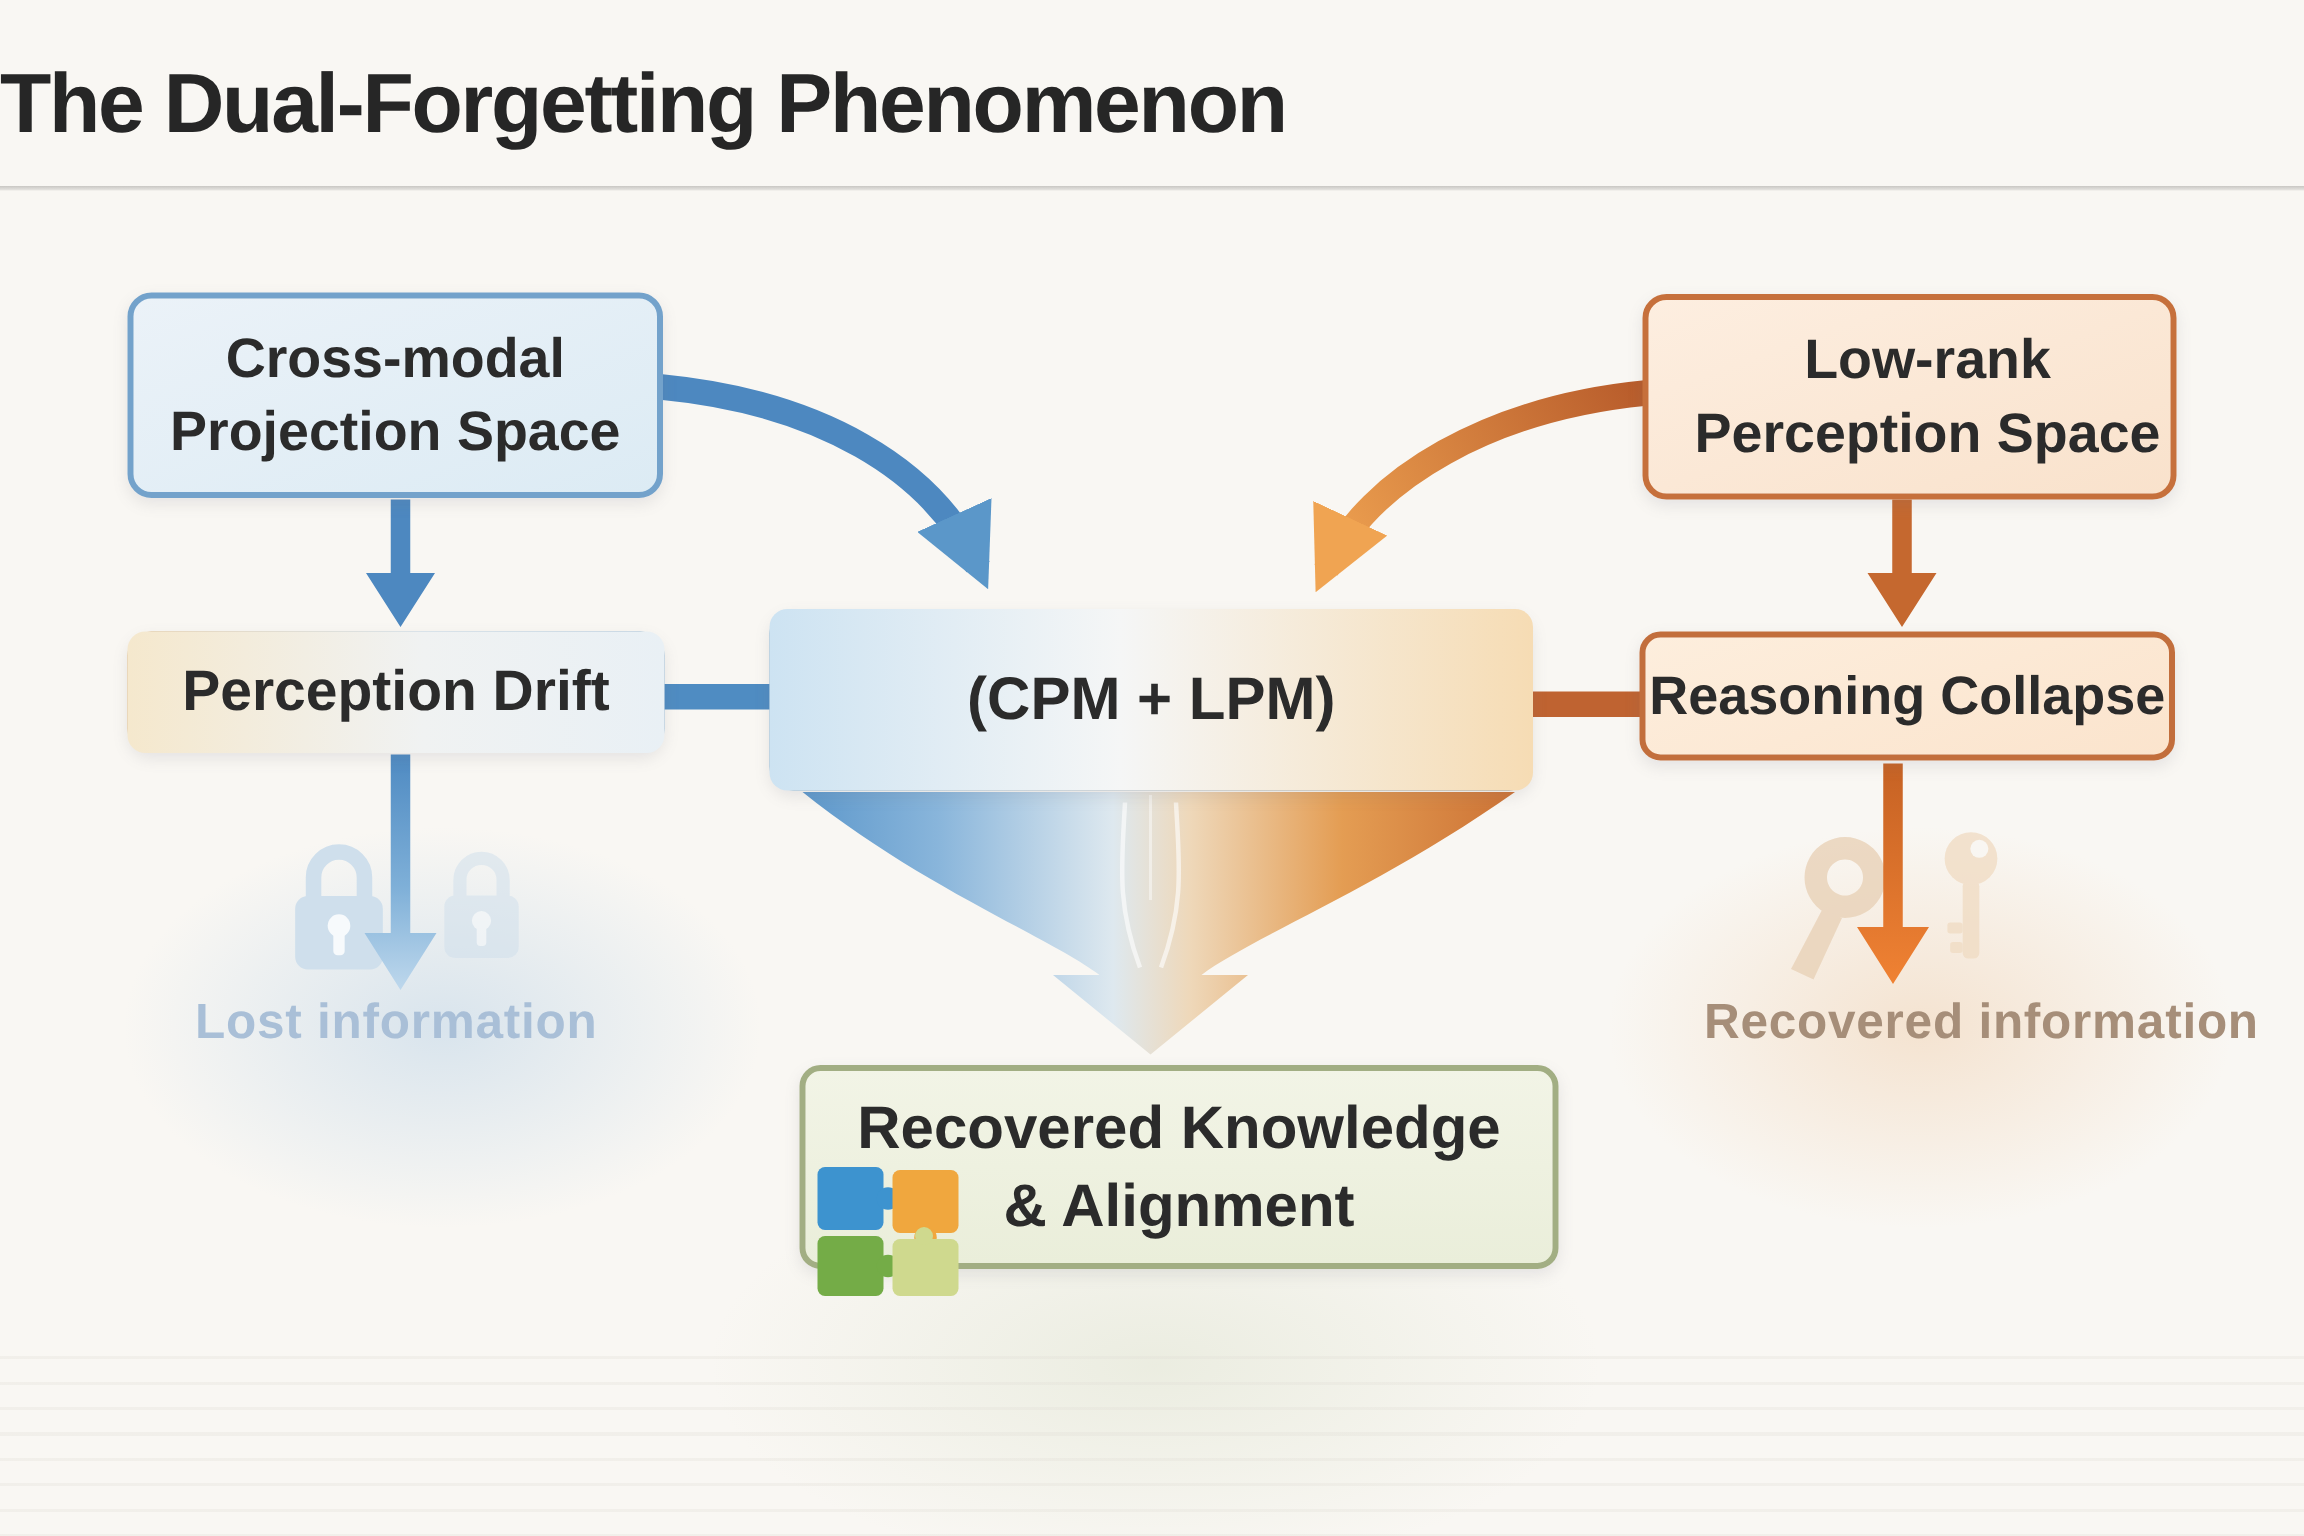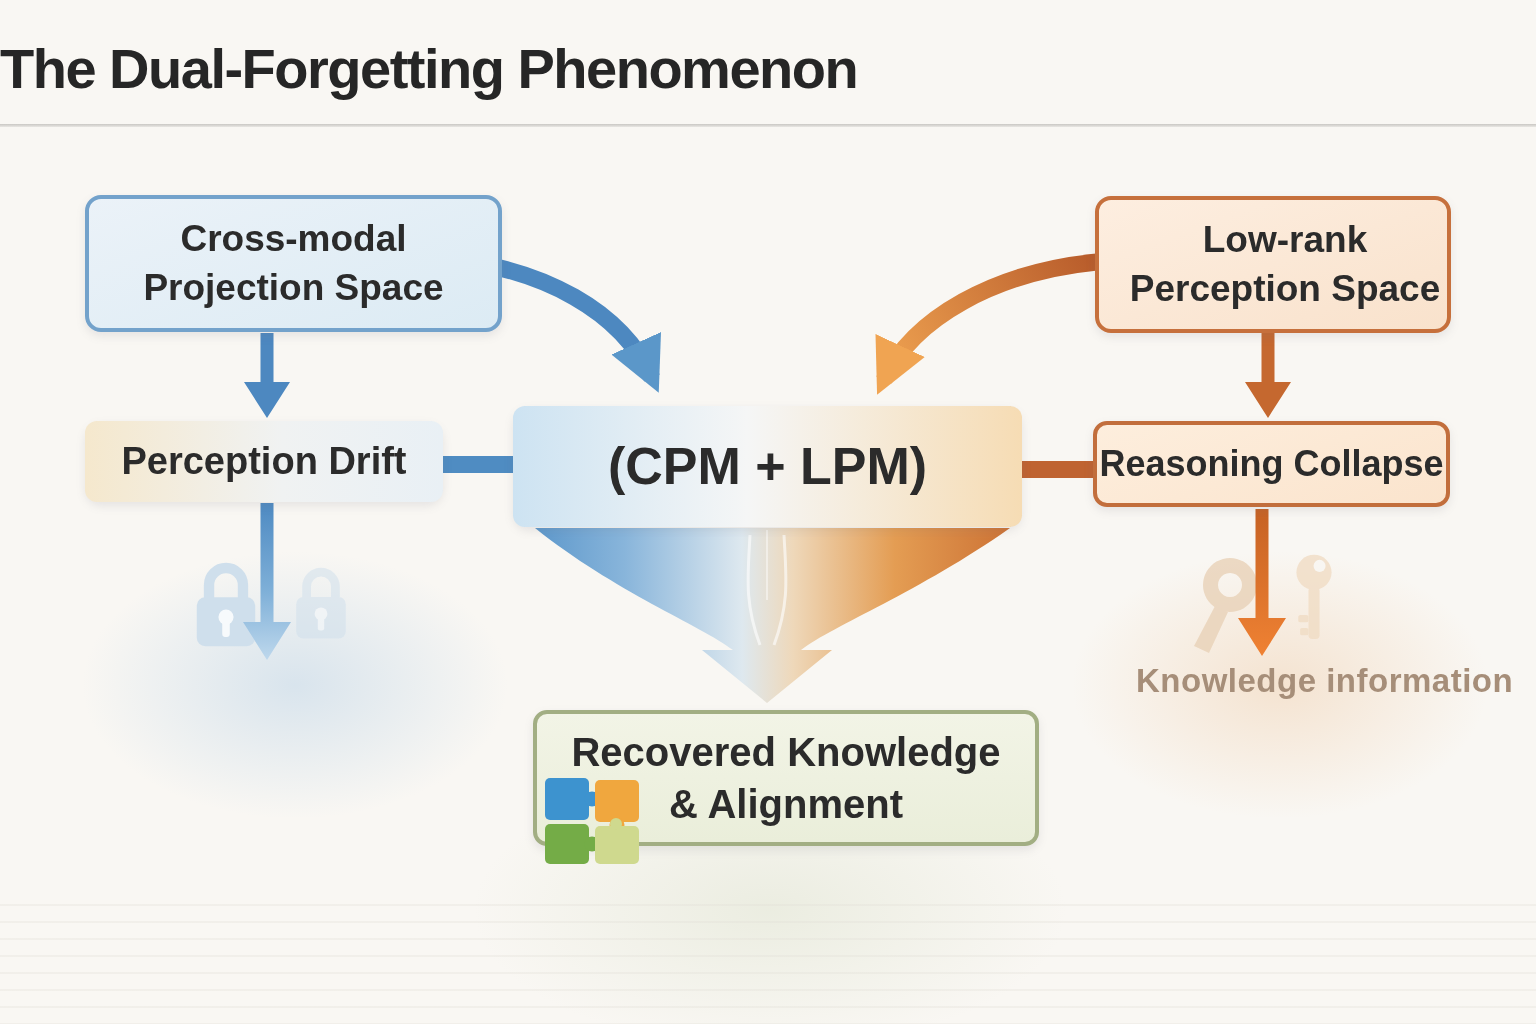--- a/index.html
+++ b/index.html
@@ -21,21 +21,21 @@
   .blob--green{left:470px;top:770px;width:600px;height:280px;
     background:radial-gradient(ellipse at center,rgba(203,213,182,.30),rgba(203,213,182,0) 70%);}
   .bottom-texture{position:absolute;left:0;bottom:0;width:100%;height:120px;z-index:0;
     background:repeating-linear-gradient(180deg,rgba(224,221,213,.30) 0 2px,rgba(0,0,0,0) 2px 17px);}
 
   
   .node{position:absolute;display:flex;flex-direction:column;align-items:center;
         justify-content:center;text-align:center;font-weight:700;color:#2b2b2b;
         box-sizing:border-box;z-index:3;border-radius:16px;
         box-shadow:0 4px 10px rgba(110,115,125,.14);}
-  .node--cross{left:85px;top:195px;width:417px;height:137px;border:4px solid #73a2cb;
+  .node--cross{left:85px;top:195px;width:357px;height:137px;border:4px solid #73a2cb;
         background:linear-gradient(160deg,#ebf2f8,#dcebf4);font-size:37px;line-height:1.3;}
   .node--lowrank{left:1095px;top:196px;width:356px;height:137px;border:4px solid #c6703c;
         background:linear-gradient(160deg,#fdeee0,#f9e2cc);font-size:37px;line-height:1.3;padding-left:24px;}
   .node--reason{left:1093px;top:421px;width:357px;height:86px;border:4px solid #c26e3c;
         border-radius:14px;background:linear-gradient(160deg,#fdeedd,#fbe4cd);font-size:36px;}
   .node--recovered{left:513px;top:710px;width:506px;height:136px;border:4px solid #a2ae83;
         border-radius:14px;background:linear-gradient(180deg,#f2f4e6,#eaeeda);
         font-size:40px;line-height:1.3;margin-left:20px;}
 
   
@@ -43,21 +43,21 @@
           box-shadow:0 4px 10px rgba(110,115,125,.14);}
   .gframe .inner{width:100%;height:100%;border-radius:12px;display:flex;flex-direction:column;
           align-items:center;justify-content:center;text-align:center;font-weight:700;color:#2b2b2b;}
   .gframe--pd{left:85px;top:421px;width:358px;height:81px;
           background:linear-gradient(90deg,#c89a5e,#8fb3cf 55%,#5d8cb5);}
   .gframe--pd .inner{background:linear-gradient(90deg,#f5e8cd,#f0f2f2 55%,#e9f0f5);font-size:38px;}
   .gframe--mm{left:513px;top:406px;width:509px;height:121px;
           background:linear-gradient(90deg,#6e96b6,#5c6c78 60%,#4e5a64);}
   .gframe--mm .inner{background:linear-gradient(90deg,#cde3f2 0%,#f5f6f6 46%,#f6dcb4 100%);
           font-size:44px;line-height:1.12;}
-  .mm-line2{font-size:52px;}
+  .mm-line2{font-size:40px;}
 
   
   .anno{position:absolute;font-weight:600;font-size:33px;letter-spacing:.5px;z-index:3;}
   .anno--lost{left:130px;top:662px;color:#a9bfd7;}
   .anno--unusable{left:1136px;top:662px;color:#a68e79;}
 
   
   .icon{position:absolute;z-index:1;}
   .icon--lock1{left:193px;top:552px;}
   .icon--lock2{left:293px;top:558px;opacity:.5;}
@@ -195,15 +195,16 @@
     <rect x="2" y="2" width="44" height="42" rx="5" fill="#3d93cf"></rect>
     <circle cx="49" cy="23" r="7.5" fill="#3d93cf"></circle>
     <rect x="52" y="4" width="44" height="42" rx="5" fill="#f0a73e"></rect>
     <circle cx="74" cy="49" r="7.5" fill="#f0a73e"></circle>
     <rect x="2" y="48" width="44" height="40" rx="5" fill="#74ac47"></rect>
     <circle cx="49" cy="68" r="7.5" fill="#74ac47"></circle>
     <rect x="52" y="50" width="44" height="38" rx="5" fill="#cfd98e"></rect>
     <circle cx="73" cy="48" r="6" fill="#cfd98e"></circle>
   </svg>
 
-  <div class="anno anno--unusable">Knowledge information</div>
+  <div class="anno anno--lost">Lost information</div>
+  <div class="anno anno--unusable">Recovered information</div>
 
 </div>
 
 </body></html>

